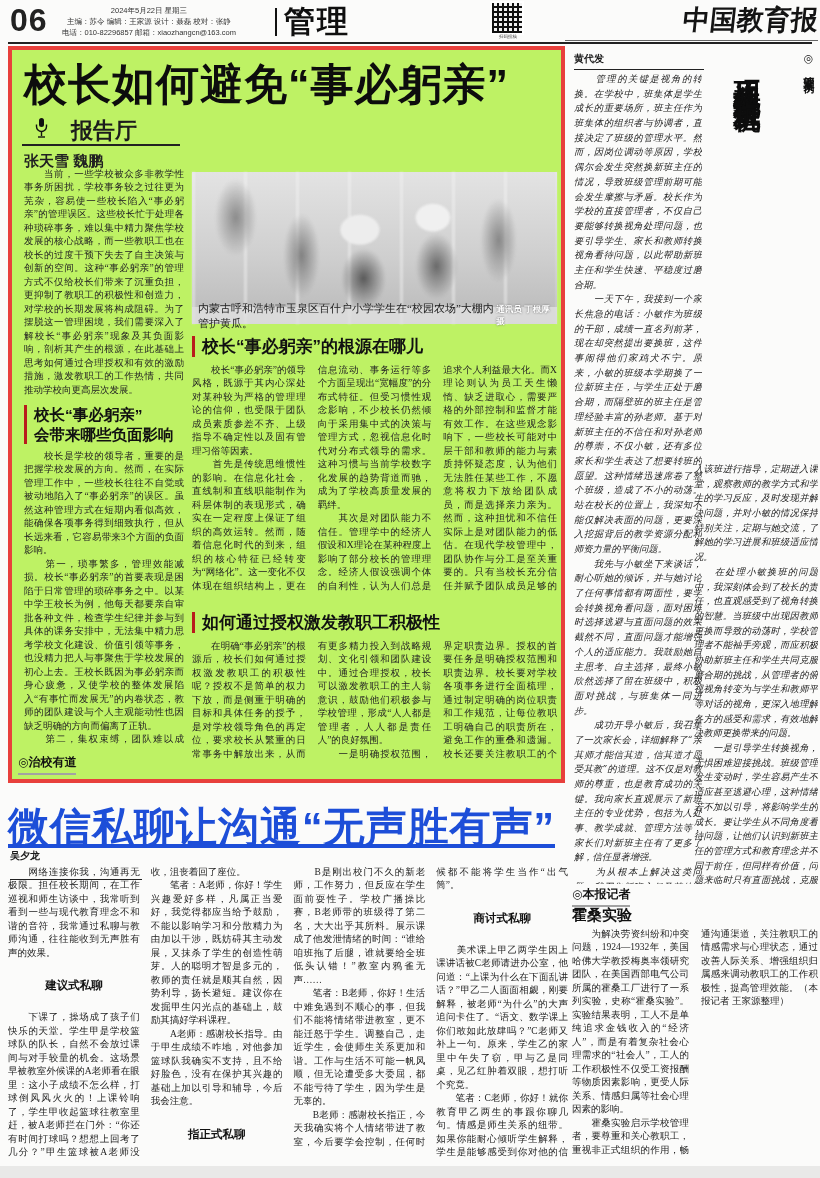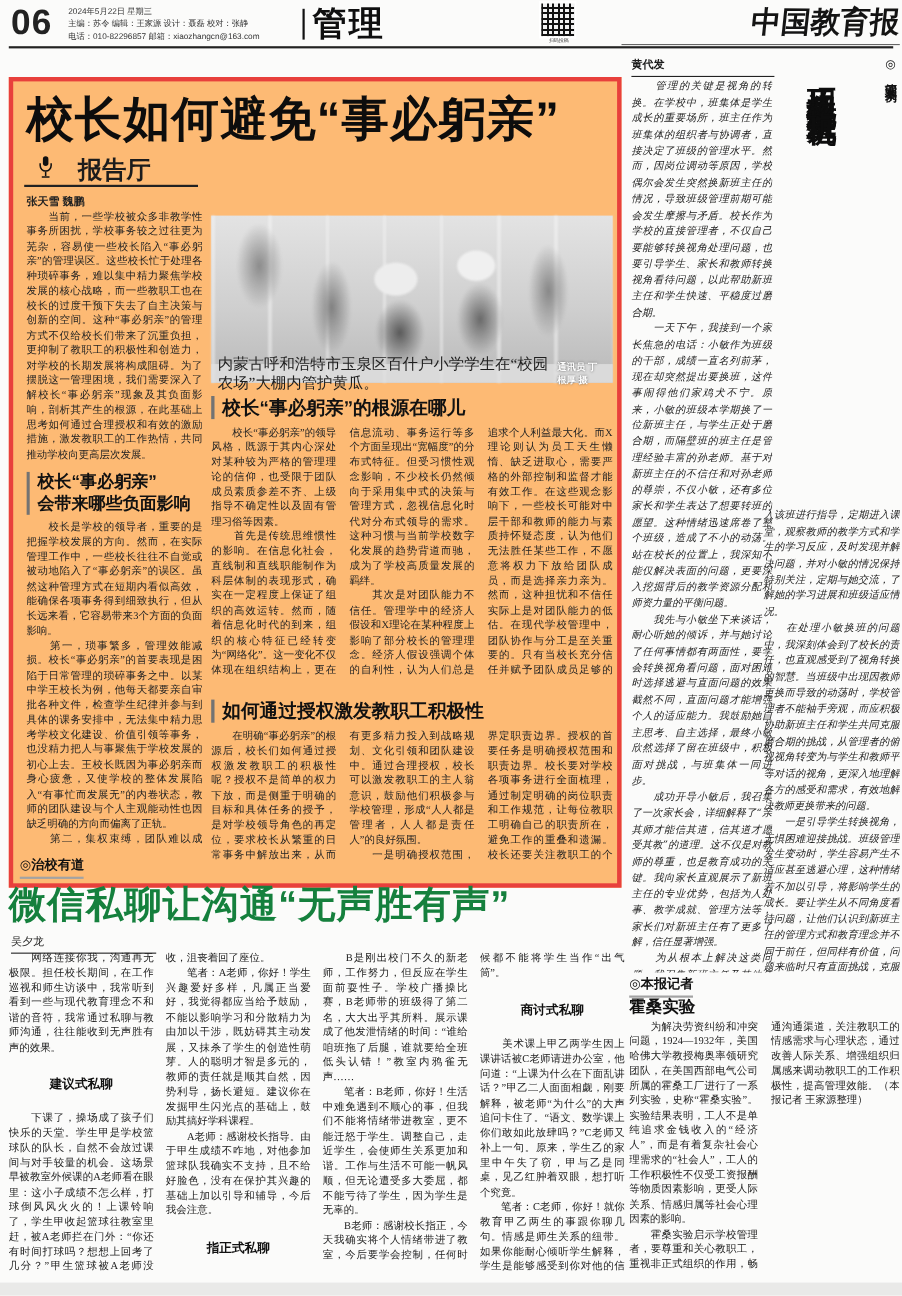--- a/index.html
+++ b/index.html
@@ -10,75 +10,75 @@
     width:820px; height:1178px; overflow:hidden;
   }
   .abs { position:absolute; }
   .clip { overflow:hidden; }
   .just { text-align:justify; text-justify:inter-ideograph; }
   .pre { white-space:pre-line; }
   .sans { font-family:"Liberation Sans","DejaVu Sans",sans-serif; }
 
   
   #page-num { left:10px; top:2px; font-size:32px; font-weight:bold; color:#222; letter-spacing:1px; }
-  #header-meta { left:62px; top:6px; font-size:7.5px; line-height:1.45; color:#333; }
+  #header-meta { left:62px; top:6px; font-size:7.5px; line-height:1.45; color:#333;text-align:center; }
   #section-title-wrap { left:268px; top:1px; font-size:31px; font-weight:900; color:#0f0f0f; letter-spacing:2px; display:flex; align-items:center; }
   #section-title-wrap .bar { display:inline-block; width:2px; height:28px; background:#111; margin:0 7px; }
   #qr { left:492px; top:3px; width:30px; height:30px;
         background:
          repeating-linear-gradient(0deg,#111 0 2px,transparent 2px 5px),
          repeating-linear-gradient(90deg,#111 0 2px,#f2f2f2 2px 5px); outline:2px solid #fff; }
   #qr-caption { left:488px; top:34px; width:40px; font-size:4.5px; color:#444; text-align:center; }
   #masthead { left:648px; top:2px; width:170px; font-size:27px; font-weight:bold; text-align:right;
               font-family:"DejaVu Serif","Liberation Serif",serif; transform:skewX(-6deg); color:#141414; }
   #header-rule { left:8px; top:42px; width:804px; height:2px; background:#222; }
   #masthead-rule { left:565px; top:40px; width:253px; height:1px; background:#666; }
 
   
-  #main-box { left:8px; top:70px; width:557px; height:737px; border:4px solid #e8403c; background:#fdba74;padding-left:16px; }
+  #main-box { left:8px; top:46px; width:557px; height:737px; border:4px solid #e8403c; background:#bef264;padding-left:16px; }
   #main-headline { left:12px; top:6px; font-size:43px; font-weight:900; letter-spacing:1px; color:#0d0d0d; white-space:nowrap; }
   #lecture-label { left:22px; top:66px; display:flex; align-items:center; gap:22px; font-size:22px; font-weight:bold; }
   #lecture-rule { left:10px; top:94px; width:158px; height:2px; background:#222; }
-  #main-authors { left:12px; top:102px; font-size:10px; font-weight:bold; color:#222; }
+  #main-authors { left:12px; top:102px; font-size:15px; font-weight:bold; color:#222; }
   .bodytext { font-size:9.5px; line-height:1.42; color:#222; }
   #main-col-left { left:12px; top:118px; width:160px; height:576px; }
-  .colhead { font-weight:900; color:#111; border-left:3px solid #737373; padding-left:7px; line-height:1.25; }
+  .colhead { font-weight:900; color:#111; border-left:3px solid #b91c1c; padding-left:7px; line-height:1.25; }
   #s1-head { font-size:15.5px; margin:8px 0 6px 0; }
   #main-photo { left:180px; top:122px; width:365px; height:152px; background:
       linear-gradient(180deg,#e3e3e3 0%,#cfcfcf 55%,#b9b9b9 100%);
   }
   #main-photo .veg {
     position:absolute; inset:0; background:
       radial-gradient(30px 55px at 12% 30%, rgba(120,120,120,.8), transparent 70%),
       radial-gradient(26px 60px at 30% 55%, rgba(95,95,95,.7), transparent 70%),
       radial-gradient(34px 26px at 46% 38%, #ededed 0 55%, transparent 60%),
       radial-gradient(30px 40px at 47% 70%, rgba(70,70,70,.85), transparent 75%),
       radial-gradient(30px 24px at 66% 30%, #f0f0f0 0 55%, transparent 60%),
       radial-gradient(28px 44px at 67% 62%, rgba(80,80,80,.8), transparent 75%),
       radial-gradient(26px 60px at 84% 45%, rgba(110,110,110,.75), transparent 70%),
       repeating-linear-gradient(90deg, rgba(245,245,245,.5) 0 3px, transparent 3px 52px);
     filter:blur(1px);
   }
   #photo-caption-bar { position:absolute; left:0; bottom:0; width:100%; height:17px;
       background:rgba(225,225,225,.82); display:flex; align-items:center; justify-content:space-between;
       padding:0 6px; }
-  #photo-caption { font-size:14px; color:#1e1e1e; }
+  #photo-caption { font-size:11px; color:#1e1e1e; }
   #photo-credit { font-size:8.5px; font-weight:bold; color:#fff; text-shadow:0 0 2px #555; }
   #s2-head { left:180px; top:286px; font-size:17px; }
   #main-cols-2 { left:180px; top:314px; width:365px; height:242px;
       column-count:3; column-gap:12px; column-fill:auto; }
   #s3-head { left:180px; top:562px; font-size:17px; }
   #main-cols-3 { left:180px; top:590px; width:365px; height:134px;
       column-count:3; column-gap:12px; column-fill:auto;font-family:Liberation Serif, serif; }
   .seclabel { font-size:12px; font-weight:900; color:#111; border-bottom:2px solid #a3a3a3; padding-bottom:2px; }
   #zhixiao-label { left:6px; bottom:4px; }
 
   
-  #wx-headline { left:8px; top:800px; font-size:34px; font-weight:900; color:#15803d; letter-spacing:1px; white-space:nowrap; }
-  #wx-author { left:10px; top:849px; width:132px; font-size:10px; font-weight:normal; border-bottom:1.5px solid #222; padding-bottom:3px; }
+  #wx-headline { left:8px; top:800px; font-size:41px; font-weight:900; color:#1d4ed8; letter-spacing:1px; white-space:nowrap;text-decoration:underline; }
+  #wx-author { left:10px; top:849px; width:132px; font-size:10px; font-weight:bold; border-bottom:1.5px solid #222; padding-bottom:16px; }
   #wx-body { left:8px; top:866px; width:560px; height:300px; column-count:4; column-gap:11px; column-fill:auto; }
   .wx-sub { text-align:center; font-weight:900; font-size:11.5px; margin:18px 0; color:#111; }
 
   
   .kai { font-style:italic; font-family:"DejaVu Serif","Liberation Serif",serif; }
   #case-author { left:574px; top:52px; width:130px; font-size:10px; font-weight:bold; border-bottom:1.5px solid #222; padding-bottom:3px; }
   #case-col1 { left:574px; top:72px; width:128px; height:812px; font-size:9.3px; line-height:1.58; }
   #case-headline { left:704px; top:58px; width:86px; height:398px;
       writing-mode:vertical-rl; font-size:27px; font-weight:900; letter-spacing:2px; color:#0d0d0d;
       display:flex; align-items:center; }

